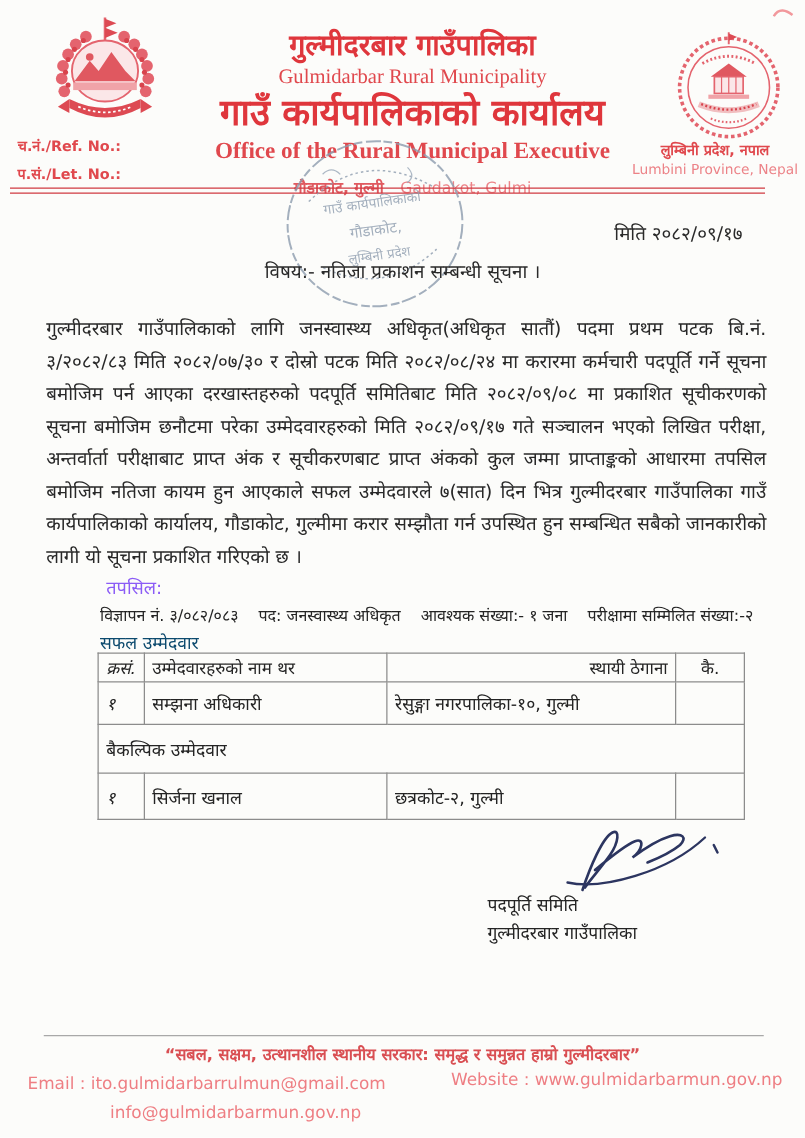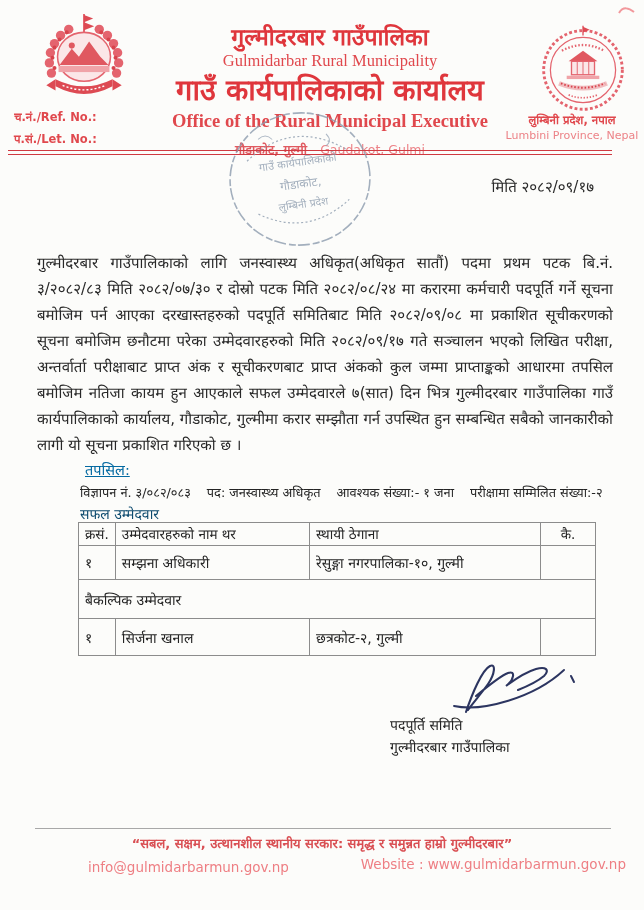--- a/index.html
+++ b/index.html
@@ -26,32 +26,32 @@
     border-top:1.6px solid #cf3a41;border-bottom:1.6px solid #cf3a41;}
   .corner-mark{position:absolute;right:8px;top:2px;width:18px;height:12px;}
   
   .stamp{position:absolute;left:224px;top:104px;width:152px;height:150px;opacity:.8;transform:rotate(-8deg);}
   
   .date-line{position:absolute;top:176px;right:50px;font-size:15px;color:#2a2a2a;}
   .subject-line{position:absolute;top:206px;left:0;width:100%;text-align:center;font-size:15px;color:#2a2a2a;}
   .body-par{position:absolute;top:250px;left:37px;width:576px;font-size:15px;line-height:26px;
     text-align:justify;color:#282828;}
   
-  .tapasil-head{position:absolute;top:459px;left:85px;font-size:14.5px;text-decoration:underline;color:#0369a1;}
+  .tapasil-head{position:absolute;top:459px;left:85px;font-size:14.5px;color:#8b5cf6;}
   .advert-line{position:absolute;top:483px;left:80px;width:540px;font-size:12.8px;color:#242424;
     display:flex;gap:0;white-space:nowrap;}
   .advert-line span{margin-right:16px;text-align:right;}
   .success-label{position:absolute;top:504px;left:80px;font-size:14px;color:#0c4a6e;}
   table.result{position:absolute;top:522px;left:78px;width:518px;border-collapse:collapse;
     font-size:14px;color:#242424;}
   table.result td,table.result th{border:1px solid #8c8c8c;padding:2px 6px;font-weight:normal;}
   table.result th{font-size:13.5px;}
-  .th-sn,.td-sn{text-align:left;}
+  .th-sn,.td-sn{text-align:left;font-style:italic;}
   .th-name{text-align:left;}
-  .th-addr{text-align:left;}
+  .th-addr{text-align:right;}
   .th-rem{text-align:center;vertical-align:top;}
   .row-data td{height:29px;vertical-align:middle;}
   .row-alt-label td{height:34px;vertical-align:middle;padding-top:2px;}
   .row-alt td{height:32px;vertical-align:middle;}
   
   .sig-block{position:absolute;left:390px;top:714px;width:185px;
     font-size:14px;line-height:22px;color:#242424;}
   .sig-svg{position:absolute;left:448px;top:660px;width:130px;height:58px;}
   
   .footer-rule{position:absolute;left:35px;top:828px;width:576px;border-top:1px solid #a8a8a8;}
@@ -164,20 +164,21 @@
       <path d="M26 50 Q76 14 126 52" fill="none" stroke="#8d9cae" stroke-width="1.2" stroke-dasharray="2 2.4"></path>
       <path d="M30 104 Q76 134 122 102" fill="none" stroke="#8d9cae" stroke-width="1.2" stroke-dasharray="2 2.4"></path>
       <text x="76" y="62" text-anchor="middle" font-size="11" fill="#8d9cae">गाउँ कार्यपालिकाको</text>
       <text x="76" y="84" text-anchor="middle" font-size="12" fill="#8d9cae">गौडाकोट,</text>
       <text x="76" y="104" text-anchor="middle" font-size="10.5" fill="#8d9cae">लुम्बिनी प्रदेश</text>
       <path d="M40 30 q8 -6 14 2 M108 34 q6 8 -2 12" stroke="#9aa8b8" stroke-width="1" fill="none"></path>
     </svg>
   </div>
 
   <div class="date-line">मिति २०८२/०९/१७</div>
+  <div class="subject-line">विषय:- नतिजा प्रकाशन सम्बन्धी सूचना ।</div>
 
   <div class="body-par">गुल्मीदरबार गाउँपालिकाको लागि जनस्वास्थ्य अधिकृत(अधिकृत सातौं) पदमा प्रथम पटक बि.नं. ३/२०८२/८३ मिति २०८२/०७/३० र दोस्रो पटक मिति २०८२/०८/२४ मा करारमा कर्मचारी पदपूर्ति गर्ने सूचना बमोजिम पर्न आएका दरखास्तहरुको पदपूर्ति समितिबाट मिति २०८२/०९/०८ मा प्रकाशित सूचीकरणको सूचना बमोजिम छनौटमा परेका उम्मेदवारहरुको मिति २०८२/०९/१७ गते सञ्चालन भएको लिखित परीक्षा, अन्तर्वार्ता परीक्षाबाट प्राप्त अंक र सूचीकरणबाट प्राप्त अंकको कुल जम्मा प्राप्ताङ्कको आधारमा तपसिल बमोजिम नतिजा कायम हुन आएकाले सफल उम्मेदवारले ७(सात) दिन भित्र गुल्मीदरबार गाउँपालिका गाउँ कार्यपालिकाको कार्यालय, गौडाकोट, गुल्मीमा करार सम्झौता गर्न उपस्थित हुन सम्बन्धित सबैको जानकारीको लागी यो सूचना प्रकाशित गरिएको छ ।</div>
 
   <div class="tapasil-head">तपसिल:</div>
   <div class="advert-line">
     <span>विज्ञापन नं. ३/०८२/०८३</span>
     <span>पद: जनस्वास्थ्य अधिकृत</span>
     <span>आवश्यक संख्या:- १ जना</span>
     <span>परीक्षामा सम्मिलित संख्या:-२</span>
   </div>
@@ -225,20 +226,24 @@
     </svg>
   </div>
   <div class="sig-block">
     <div>पदपूर्ति समिति</div>
     <div>गुल्मीदरबार गाउँपालिका</div>
   </div>
 
   <div class="footer-rule"></div>
   <div class="slogan">“सबल, सक्षम, उत्थानशील स्थानीय सरकार: समृद्ध र समुन्नत हाम्रो गुल्मीदरबार”</div>
   <div class="contact-email">
+    <div>
+      <span>Email :</span>
+      <span>ito.gulmidarbarrulmun@gmail.com</span>
+    </div>
     <div class="line2">info@gulmidarbarmun.gov.np</div>
   </div>
   <div class="contact-web">
     <span>Website :</span>
     <span>www.gulmidarbarmun.gov.np</span>
   </div>
 
 </div>
 
 </body></html>

